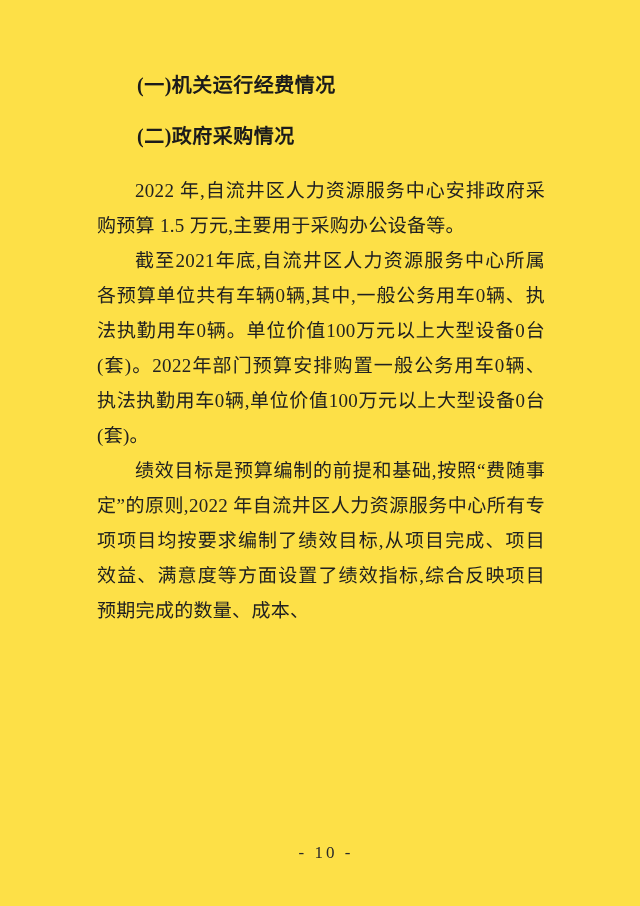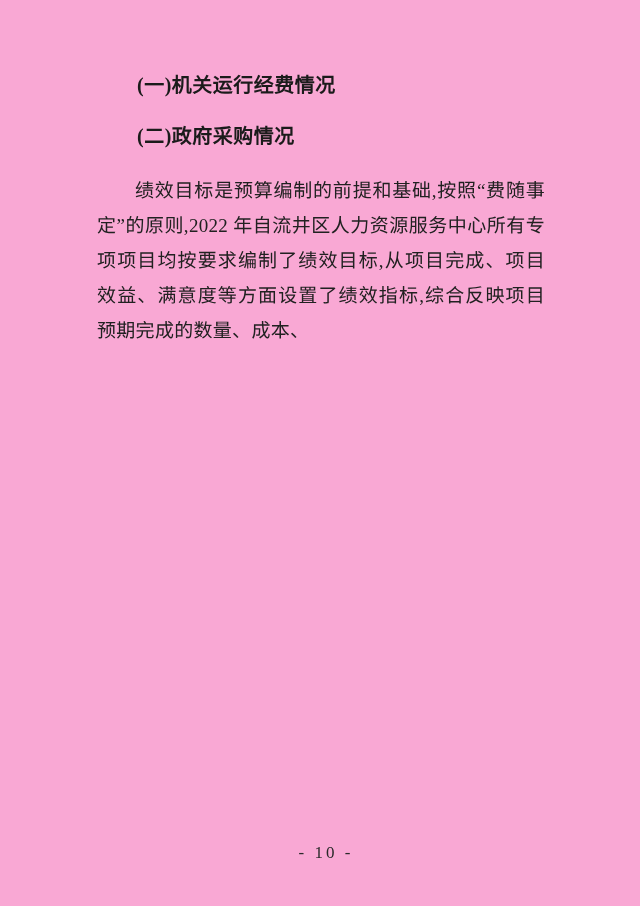--- a/index.html
+++ b/index.html
@@ -4,21 +4,21 @@
 <style>
   html, body {
     margin: 0;
     padding: 0;
     background: #ffffff;
   }
   .doc-page {
     position: relative;
     width: 640px;
     height: 906px;
-    background: #f9a8d4;
+    background: #fde047;
     box-sizing: border-box;
     padding: 72px 95px 0 97px;
     overflow: hidden;
     font-family: "Liberation Serif", "DejaVu Serif", serif;
     color: #212121;
   }
   .doc-section {
     margin: 0;
   }
   .section-heading {
@@ -58,23 +58,25 @@
 <body>
 
 <div class="doc-page">
 
   <section class="doc-section">
     <h2 class="section-heading">(一)机关运行经费情况</h2>
   </section>
 
   <section class="doc-section">
     <h2 class="section-heading">(二)政府采购情况</h2>
+    <p class="section-paragraph">2022 年,自流井区人力资源服务中心安排政府采购预算 1.5 万元,主要用于采购办公设备等。</p>
   </section>
 
   <section class="doc-section">
+    <p class="section-paragraph">截至2021年底,自流井区人力资源服务中心所属各预算单位共有车辆0辆,其中,一般公务用车0辆、执法执勤用车0辆。单位价值100万元以上大型设备0台(套)。2022年部门预算安排购置一般公务用车0辆、执法执勤用车0辆,单位价值100万元以上大型设备0台(套)。</p>
   </section>
 
   <section class="doc-section">
     <p class="section-paragraph">绩效目标是预算编制的前提和基础,按照“费随事定”的原则,2022 年自流井区人力资源服务中心所有专项项目均按要求编制了绩效目标,从项目完成、项目效益、满意度等方面设置了绩效指标,综合反映项目预期完成的数量、成本、</p>
   </section>
 
   <div class="page-number">- 10 -</div>
 
 </div>
 

